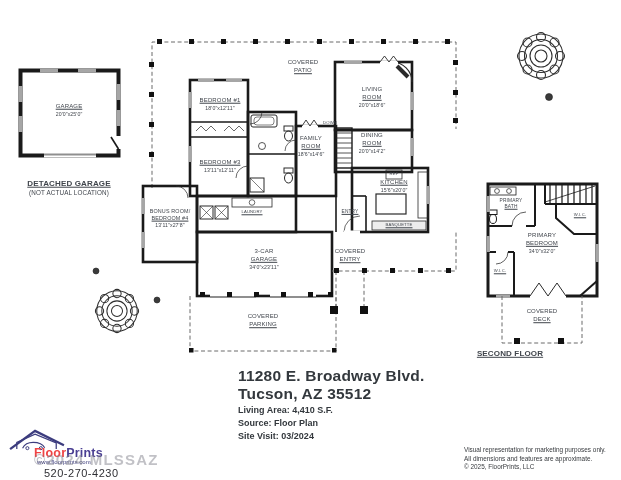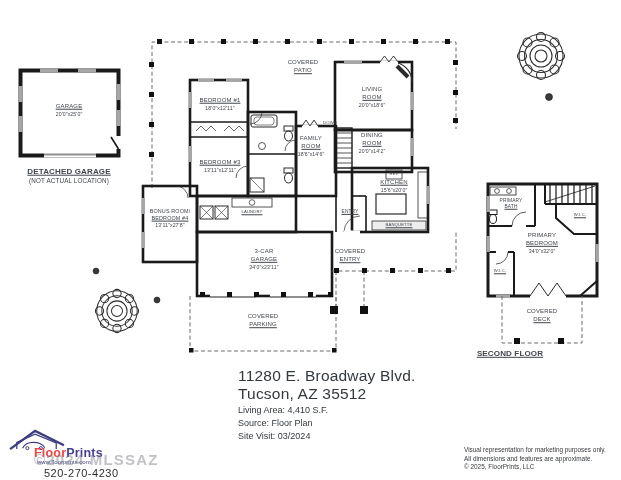--- a/index.html
+++ b/index.html
@@ -12,22 +12,22 @@
   .u{text-decoration:underline;}
   .dims{display:block;font-size:5.2px;letter-spacing:.1px;}
   .tiny .ln{font-size:4.8px;}
   .micro .ln{font-size:4.2px;}
   .cap .ln{font-weight:bold;}
   .cap-main{font-size:8px;}
   .cap-sub{font-size:6.3px;}
   
   .info{position:absolute;left:238px;top:367px;color:#33383d;}
   .info-heading{font-size:8.5px;margin-bottom:1px;}
-  .info-addr{font-size:15.5px;font-weight:normal;letter-spacing:.2px;line-height:18px;}
-  .info-meta{font-size:9px;font-weight:normal;line-height:11px;margin-top:2px;}
+  .info-addr{font-size:15.5px;font-weight:bold;letter-spacing:.2px;line-height:18px;}
+  .info-meta{font-size:9px;font-weight:bold;line-height:11px;margin-top:2px;}
   
   .logo{position:absolute;left:4px;top:426px;width:130px;height:52px;}
   .logo-house{position:absolute;left:4px;top:1px;}
   .logo-text{position:absolute;left:30px;top:20px;font-size:12.5px;font-weight:bold;letter-spacing:.2px;}
   .logo-floor{color:#ef4444;}
   .logo-prints{color:#4a3f93;}
   .logo-web{position:absolute;left:33px;top:33px;font-size:6px;color:#3c3c7e;}
   .logo-phone{position:absolute;left:40px;top:41px;font-size:11px;color:#2f2f34;letter-spacing:.5px;}
   .watermark{position:absolute;left:14px;top:451px;font-size:15px;font-weight:bold;
              color:rgba(125,125,135,.48);letter-spacing:1.2px;margin-left:20px;}
@@ -331,21 +331,21 @@
   </div>
   <div class="lbl" style="left:350px;top:256px">
     <span class="ln">COVERED</span>
     <span class="ln u">ENTRY</span>
   </div>
 
   <div class="lbl" style="left:69px;top:110px">
     <span class="ln u">GARAGE</span>
     <span class="dims">20'0"x25'0"</span>
   </div>
-  <div class="lbl cap" style="left:69px;top:176px">
+  <div class="lbl cap" style="left:69px;top:188px">
     <span class="ln u cap-main">DETACHED GARAGE</span>
     <span class="ln cap-sub" style="font-weight:normal">(NOT ACTUAL LOCATION)</span>
   </div>
 
   <div class="lbl tiny" style="left:511px;top:204px">
     <span class="ln">PRIMARY</span>
     <span class="ln u">BATH</span>
   </div>
   <div class="lbl micro" style="left:580px;top:215px">
     <span class="ln u">W.I.C.</span>

